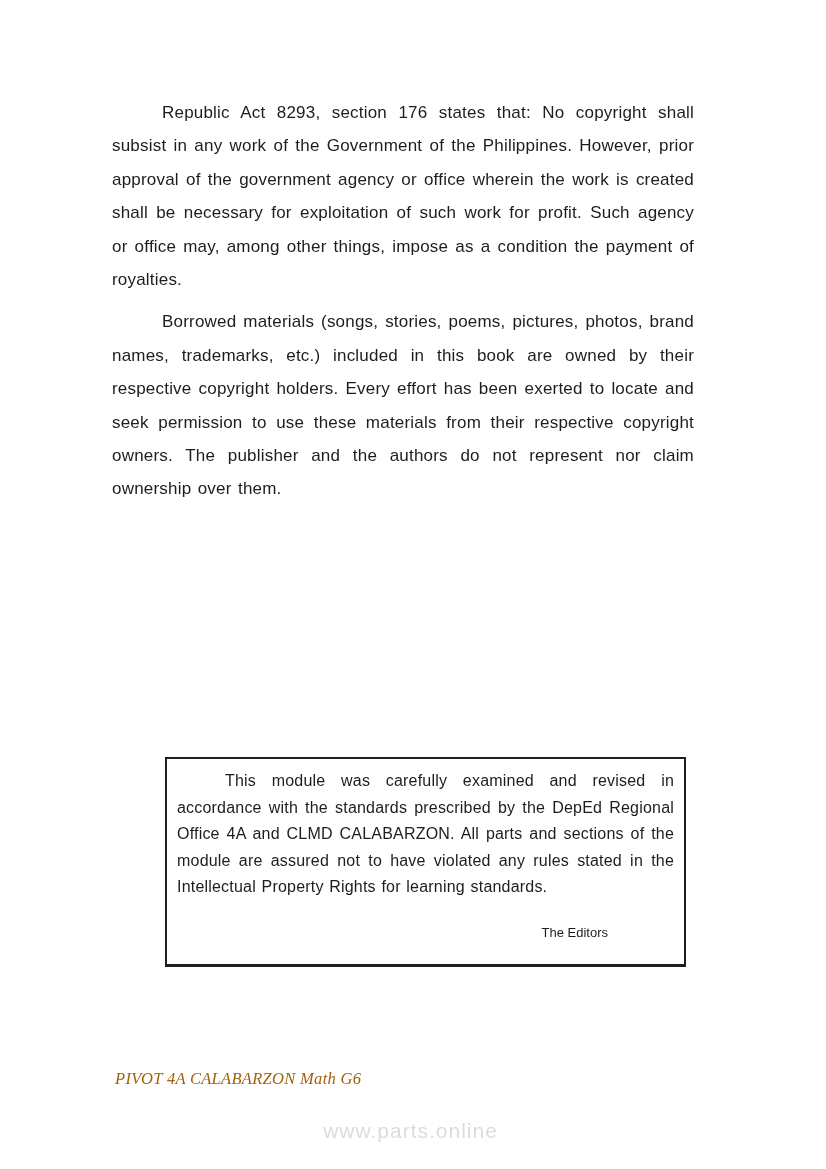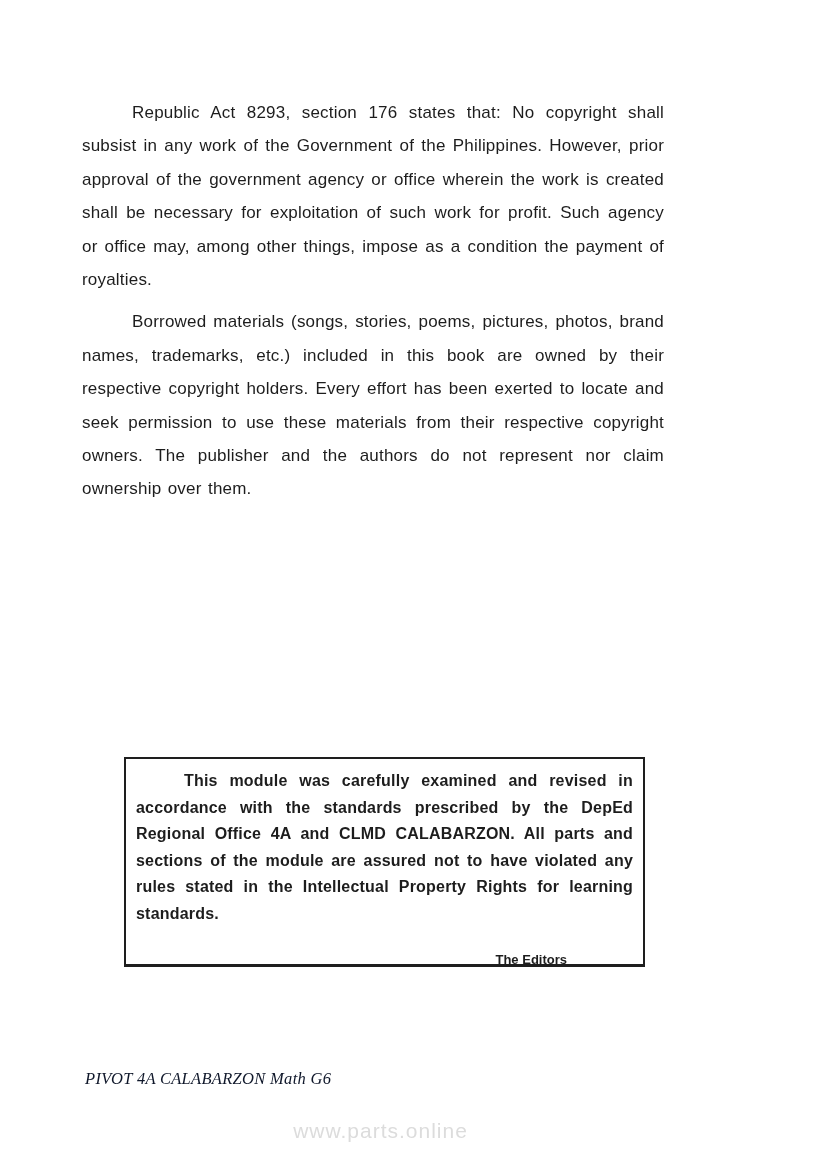--- a/index.html
+++ b/index.html
@@ -3,49 +3,49 @@
 <meta charset="utf-8">
 <style>
   html, body { margin: 0; padding: 0; }
   .page {
     position: relative;
     width: 761px;
     height: 1169px;
     background: #ffffff;
     overflow: hidden;
     font-family: "Liberation Sans", "DejaVu Sans", sans-serif;
+    margin-left: 30px;
   }
   .body-text {
     position: absolute;
     left: 82px;
     top: 96px;
     width: 582px;
   }
   .para {
     font-size: 17px;
     line-height: 33.4px;
     color: #1d1d1d;
     text-align: justify;
     text-indent: 50px;
     letter-spacing: 0.2px;
     word-spacing: 1.5px;
     margin: 0 0 9px 0;
   }
   .notice-box {
     position: absolute;
-    left: 124px;
+    left: 135px;
     top: 757px;
     width: 521px;
     height: 210px;
     box-sizing: border-box;
     border: 2px solid #1e1e1e;
     border-bottom-width: 3px;
     padding: 9px 10px 11px 10px;
     background: #ffffff;
-    font-weight: bold;
   }
   .notice-text {
     font-size: 16px;
     line-height: 26.6px;
     color: #1d1d1d;
     text-align: justify;
     text-indent: 48px;
     letter-spacing: 0.2px;
     word-spacing: 1px;
     margin: 0;
@@ -57,21 +57,21 @@
     padding-right: 66px;
     margin-top: 24px;
   }
   .footer {
     position: absolute;
     left: 85px;
     top: 1069px;
     font-family: "Liberation Serif", "DejaVu Serif", serif;
     font-style: italic;
     font-size: 16.5px;
-    color: #0f172a;
+    color: #a16207;
     letter-spacing: 0.3px;
   }
   .watermark {
     position: absolute;
     left: 0;
     top: 1119px;
     width: 100%;
     text-align: center;
     font-size: 21px;
     color: #dcdcdc;

